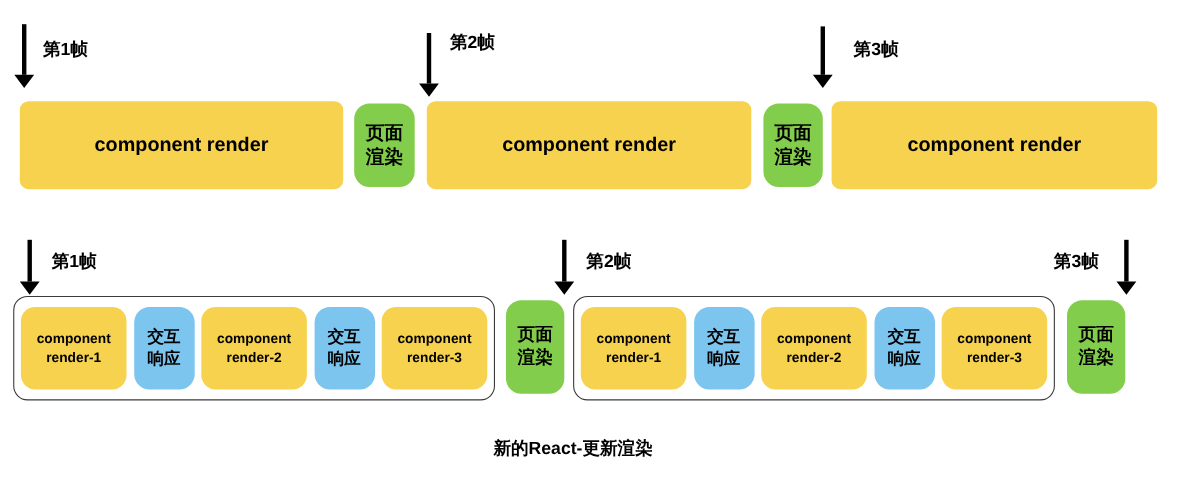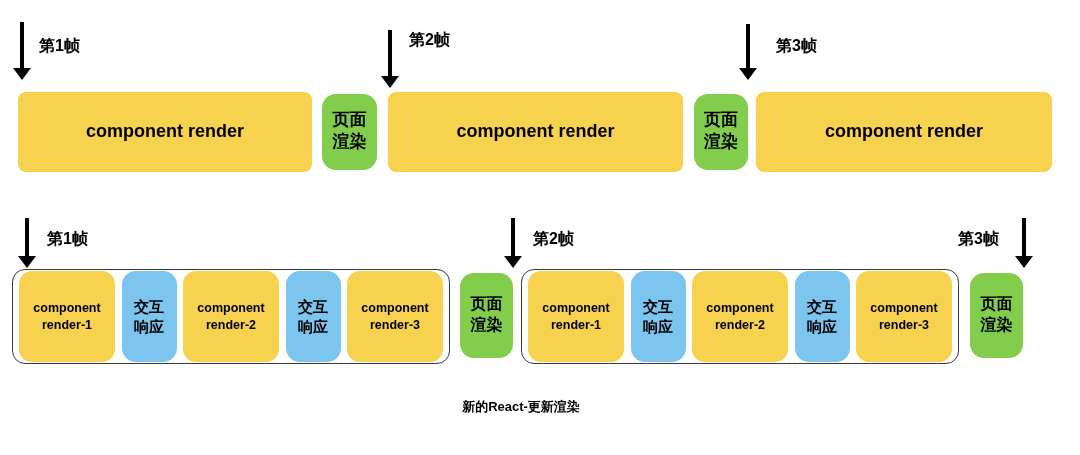--- a/index.html
+++ b/index.html
@@ -23,36 +23,36 @@
   
   .arrow{position:absolute;width:18px;display:flex;flex-direction:column;align-items:center;}
   .arrow .line{width:3.5px;flex:1;background:var(--ink);}
   .arrow .head{width:0;height:0;border-left:9px solid transparent;border-right:9px solid transparent;border-top:12px solid var(--ink);}
   .frame-label{position:absolute;font-size:16px;line-height:1.1;white-space:nowrap;}
   .box{
     position:absolute;display:flex;align-items:center;justify-content:center;
     text-align:center;line-height:1.3;
   }
   .yellow{background:var(--yellow);border-radius:8px;}
-  .green{background:var(--green);border-radius:14px;font-family:Liberation Mono, monospace;}
+  .green{background:var(--green);border-radius:14px;}
   .blue{background:var(--blue);border-radius:14px;}
   .big-render{font-size:18px;}
   .page-render-top{font-size:17px;padding:0 5px;}
   .page-render-bottom{font-size:16px;padding:0 6px;}
   .caption{position:absolute;width:260px;text-align:center;font-size:17px;white-space:nowrap;}
   
   .group{
     position:absolute;width:438px;height:95px;
     border:1.5px solid var(--group-border);border-radius:13px;
     background:var(--bg);
     display:flex;align-items:center;justify-content:space-between;
     padding:6px 6px;
   }
   .seg{
-    position:static;height:91px;display:flex;align-items:center;justify-content:center;
+    position:static;height:75px;display:flex;align-items:center;justify-content:center;
     text-align:center;line-height:1.3;flex:0 0 auto;
   }
   .seg.yellow{width:96px;font-size:12.5px;border-radius:13px;}
   .seg.blue{width:55px;font-size:15px;padding:0 8px;}
 </style>
 </head>
 <body>
 
 <div class="canvas">
 
@@ -114,15 +114,15 @@
   </div>
 
   <div class="frame-label" style="left:958px;top:230px">第3帧</div>
   <div class="arrow" style="left:1015px;top:218px;height:50px">
       <i class="line"></i>
       <i class="head"></i>
     </div>
 
   <div class="box green page-render-bottom" style="left:970px;top:273px;width:53px;height:85px">页面渲染</div>
 
-  <div class="caption" style="left:391px;top:398px;font-size:13px">新的React-更新渲染</div>
+  <div class="caption" style="left:391px;top:398px;font-size:16px">新的React-更新渲染</div>
 
 </div>
 
 </body></html>

